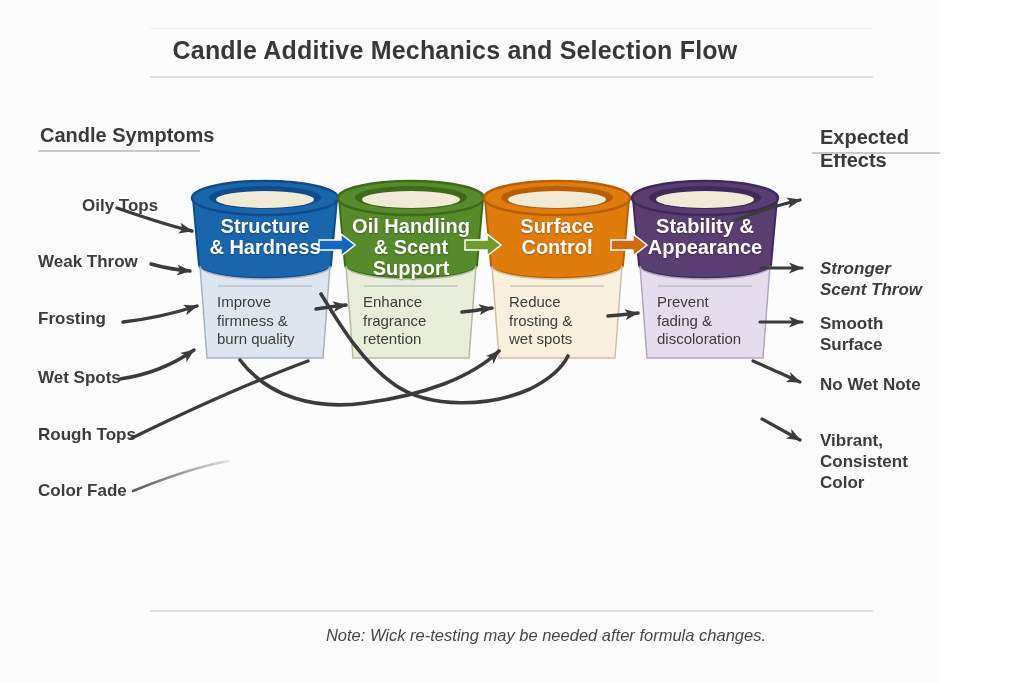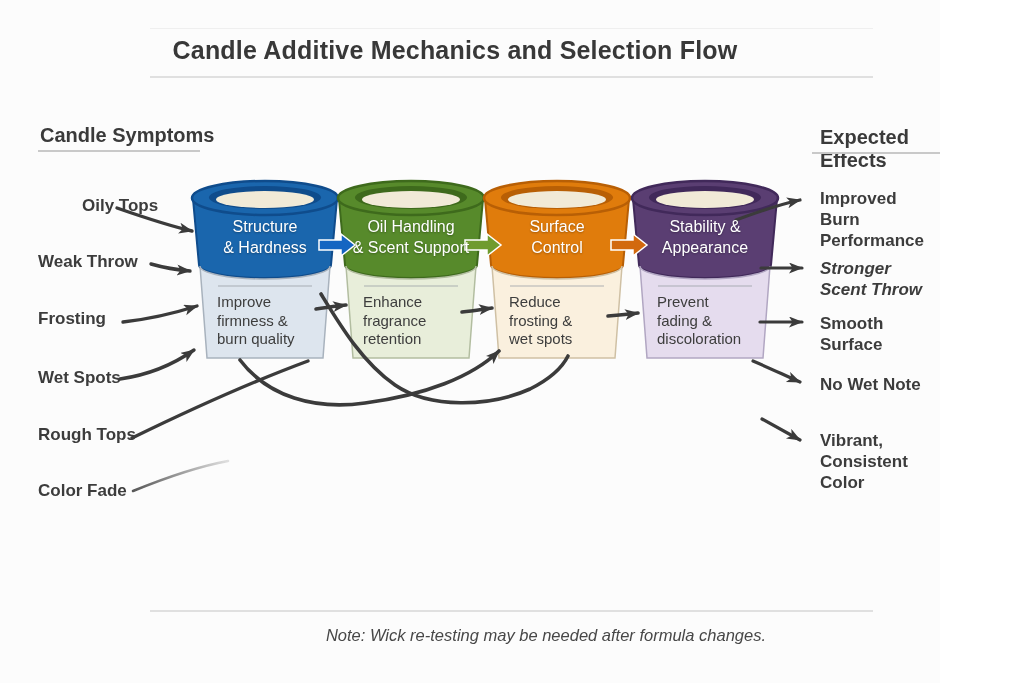--- a/index.html
+++ b/index.html
@@ -13,22 +13,22 @@
   .title {
     left:150px; top:36px; width:610px; text-align:center;
     font-size:25px; font-weight:700; color:#383838; letter-spacing:0.2px;
   }
   .rule { height:2px; background:#e0e0e0; }
   .rule-thin { height:1px; background:#efefef; }
   .col-header { font-size:20px; font-weight:700; color:#3a3a3a; }
   .header-underline { height:2px; background:#c9c9c9; }
   .label { font-size:17px; font-weight:600; color:#3c3c3c; white-space:pre-line; line-height:21px; }
   .band-label {
-    width:150px; text-align:center; color:#ffffff; font-weight:400;
-    font-size:16px; line-height:21px; white-space:pre-line;
+    width:150px; text-align:center; color:#ffffff; font-weight:700;
+    font-size:20px; line-height:21px; white-space:pre-line;
     text-shadow:0 1px 2px rgba(0,0,0,0.3);
   }
   .body-text {
     width:106px; font-size:15px; font-weight:500; color:#3d3d3d;
     line-height:18.5px; white-space:pre-line;
   }
   .note {
     left:150px; top:626px; width:616px; text-align:right;
     font-style:italic; font-size:16.5px; color:#474747;
   }
@@ -113,22 +113,20 @@
   <div class="abs col-header" style="left:820px; top:126px;">Expected Effects</div>
   <div class="abs header-underline" style="left:812px; top:152px; width:142px;"></div>
 
   <div class="abs label" style="left:38px; top:195px;margin-left:44px;">Oily Tops</div>
   <div class="abs label" style="left:38px; top:251px;">Weak Throw</div>
   <div class="abs label" style="left:38px; top:308px;">Frosting</div>
   <div class="abs label" style="left:38px; top:367px;">Wet Spots</div>
   <div class="abs label" style="left:38px; top:424px;">Rough Tops</div>
   <div class="abs label" style="left:38px; top:480px;">Color Fade</div>
 
-  <div class="abs label" style="left:820px; top:188px;">Improved Burn
-Performance</div>
   <div class="abs label" style="left:820px; top:258px;font-style:italic;">Stronger Scent Throw</div>
   <div class="abs label" style="left:820px; top:313px;">Smooth Surface</div>
   <div class="abs label" style="left:820px; top:374px;">No Wet Note</div>
   <div class="abs label" style="left:820px; top:430px;">Vibrant, Consistent
 Color</div>
 
   <div class="abs band-label" style="left:190px; top:216px;">Structure
 &amp; Hardness</div>
   <div class="abs band-label" style="left:336px; top:216px;text-align:center;">Oil Handling
 &amp; Scent Support</div>

